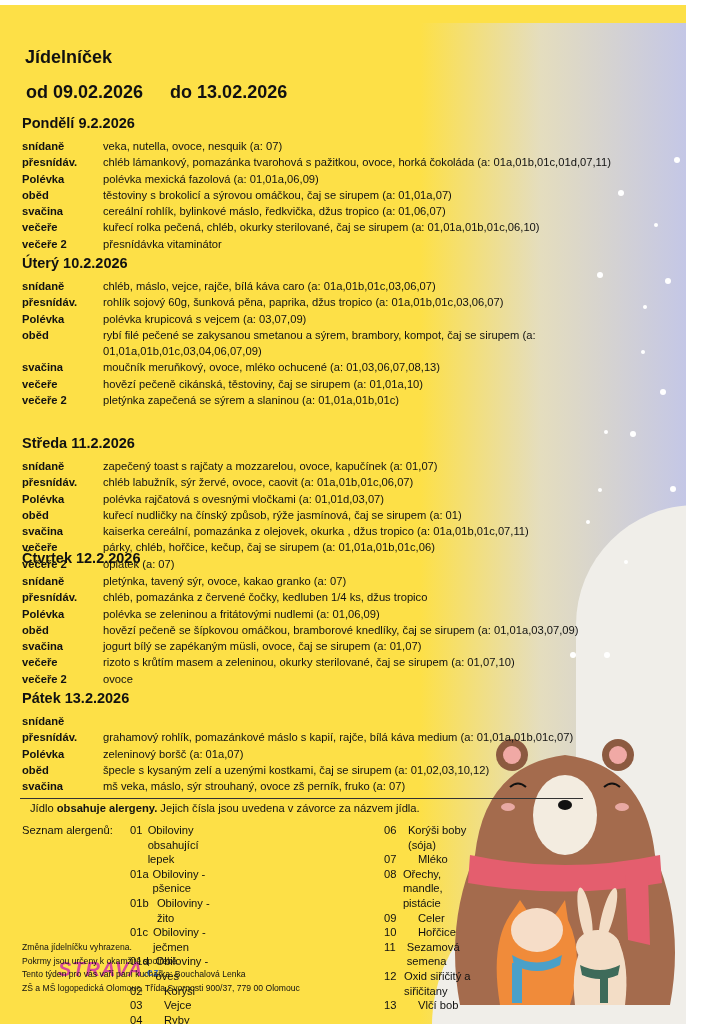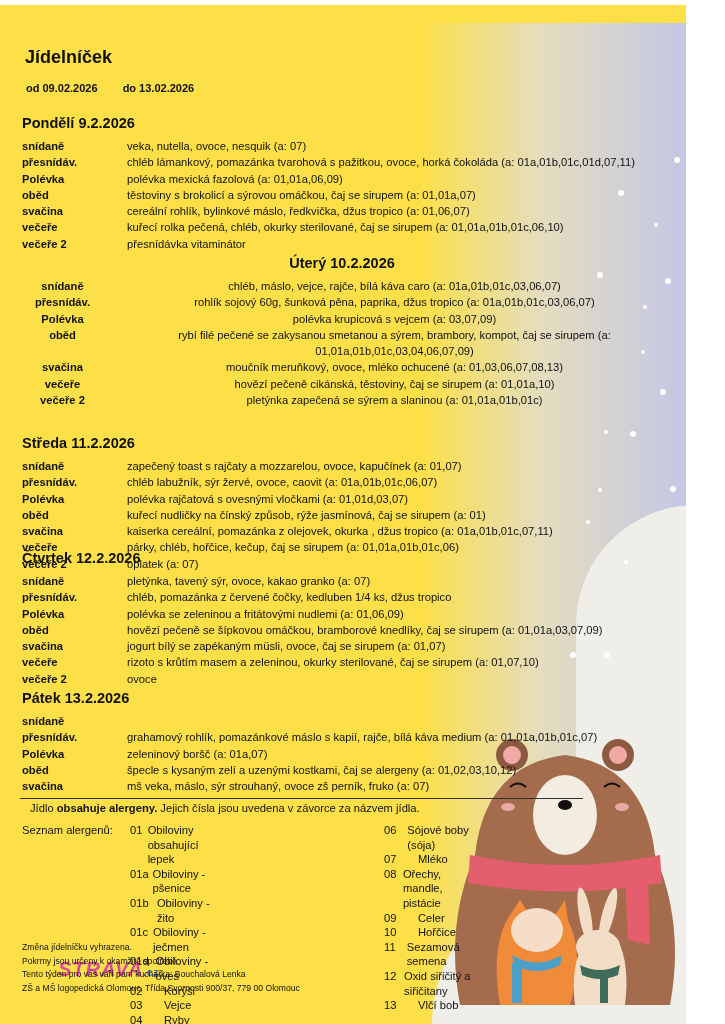--- a/index.html
+++ b/index.html
@@ -7,25 +7,25 @@
          font-family:"Liberation Sans", sans-serif; color:#111; }
   .page { position:absolute; left:0; top:5px; width:686px; height:1024px; background:#fde047; overflow:hidden; }
   .bg-gradient { position:absolute; left:420px; top:18px; width:266px; height:1006px;
     background: linear-gradient(90deg, rgba(255,255,255,0) 0%, rgba(218,220,240,0.7) 45%, #c4c7e6 100%); }
   .snow { position:absolute; width:6px; height:6px; border-radius:50%; background:#fff; }
   .snow.s { width:4px; height:4px; }
   .hill { position:absolute; left:576px; top:500px; width:180px; height:560px; background:#f0eee9; border-radius:120px 0 0 0; }
   .hill2 { position:absolute; left:432px; top:870px; width:300px; height:200px; background:#f0eee9; border-radius:160px 160px 0 0; }
   .content { position:absolute; left:22px; top:0; width:640px; z-index:2; }
   .title { position:absolute; left:3px; top:42px; font-size:18px; font-weight:bold; }
-  .range { position:absolute; left:4px; top:77px; font-size:11px; font-weight:bold; }
+  .range { position:absolute; left:4px; top:77px; font-size:18px; font-weight:bold; }
   .range span { margin-right:22px; }
   .day { position:absolute; left:0; width:640px; }
   .day-title { font-size:14.5px; font-weight:bold; margin-bottom:7px; }
-  .row { display:flex; font-size:11.2px; line-height:16.3px;gap:24px; }
+  .row { display:flex; font-size:11.2px; line-height:16.3px; }
   .row .lbl { width:81px; flex:none; font-weight:bold; }
   .row .val { flex:1; }
   .divider { position:absolute; left:20px; top:793px; width:563px; height:1px; background:#333; z-index:2; }
   .note { position:absolute; left:30px; top:797px; font-size:11.2px; z-index:2; }
   .allergens { position:absolute; left:22px; top:818px; font-size:11.2px; line-height:14.6px; z-index:2; }
   .al-label { position:absolute; left:0; top:0; width:110px; }
   .al-col { position:absolute; top:0; }
   .al-item { display:flex; }
   .al-code { width:34px; }
   .footer { position:absolute; left:22px; top:936px; font-size:8.6px; line-height:13.5px; z-index:3; }
@@ -122,21 +122,21 @@
           </div>
           <div class="row">
             <div class="lbl">večeře</div>
             <div class="val">kuřecí rolka pečená, chléb, okurky sterilované, čaj se sirupem  (a: 01,01a,01b,01c,06,10)</div>
           </div>
           <div class="row">
             <div class="lbl">večeře 2</div>
             <div class="val">přesnídávka vitaminátor</div>
           </div>
         </div>
-        <div class="day" style="top: 250px; text-align: center;">
+        <div class="day" style="top: 250px;">
           <div class="day-title">Úterý 10.2.2026</div>
           <div class="row">
             <div class="lbl">snídaně</div>
             <div class="val">chléb, máslo, vejce, rajče, bílá káva caro  (a: 01a,01b,01c,03,06,07)</div>
           </div>
           <div class="row">
             <div class="lbl">přesnídáv.</div>
             <div class="val">rohlík sojový 60g, šunková pěna, paprika, džus tropico  (a: 01a,01b,01c,03,06,07)</div>
           </div>
           <div class="row">
@@ -230,21 +230,21 @@
           <div class="row">
             <div class="lbl">přesnídáv.</div>
             <div class="val">grahamový rohlík, pomazánkové máslo s kapií, rajče, bílá káva medium  (a: 01,01a,01b,01c,07)</div>
           </div>
           <div class="row">
             <div class="lbl">Polévka</div>
             <div class="val">zeleninový boršč  (a: 01a,07)</div>
           </div>
           <div class="row">
             <div class="lbl">oběd</div>
-            <div class="val">špecle s kysaným zelí a uzenými kostkami, čaj se alergeny  (a: 01,02,03,10,12)</div>
+            <div class="val">špecle s kysaným zelí a uzenými kostkami, čaj se sirupem  (a: 01,02,03,10,12)</div>
           </div>
           <div class="row">
             <div class="lbl">svačina</div>
             <div class="val">mš veka, máslo, sýr strouhaný, ovoce  zš perník, fruko  (a: 07)</div>
           </div>
         </div>
       </div>
   </div>
 
   <div class="divider"></div>
@@ -284,21 +284,21 @@
           <span>Vejce</span>
         </div>
         <div class="al-item">
           <span class="al-code">04</span>
           <span>Ryby</span>
         </div>
       </div>
     <div class="al-col" id="al-col2" style="left:362px">
         <div class="al-item">
           <span class="al-code">06</span>
-          <span>Sójové boby (sója)</span>
+          <span>Korýši boby (sója)</span>
         </div>
         <div class="al-item">
           <span class="al-code">07</span>
           <span>Mléko</span>
         </div>
         <div class="al-item">
           <span class="al-code">08</span>
           <span>Ořechy, mandle, pistácie</span>
         </div>
         <div class="al-item">

